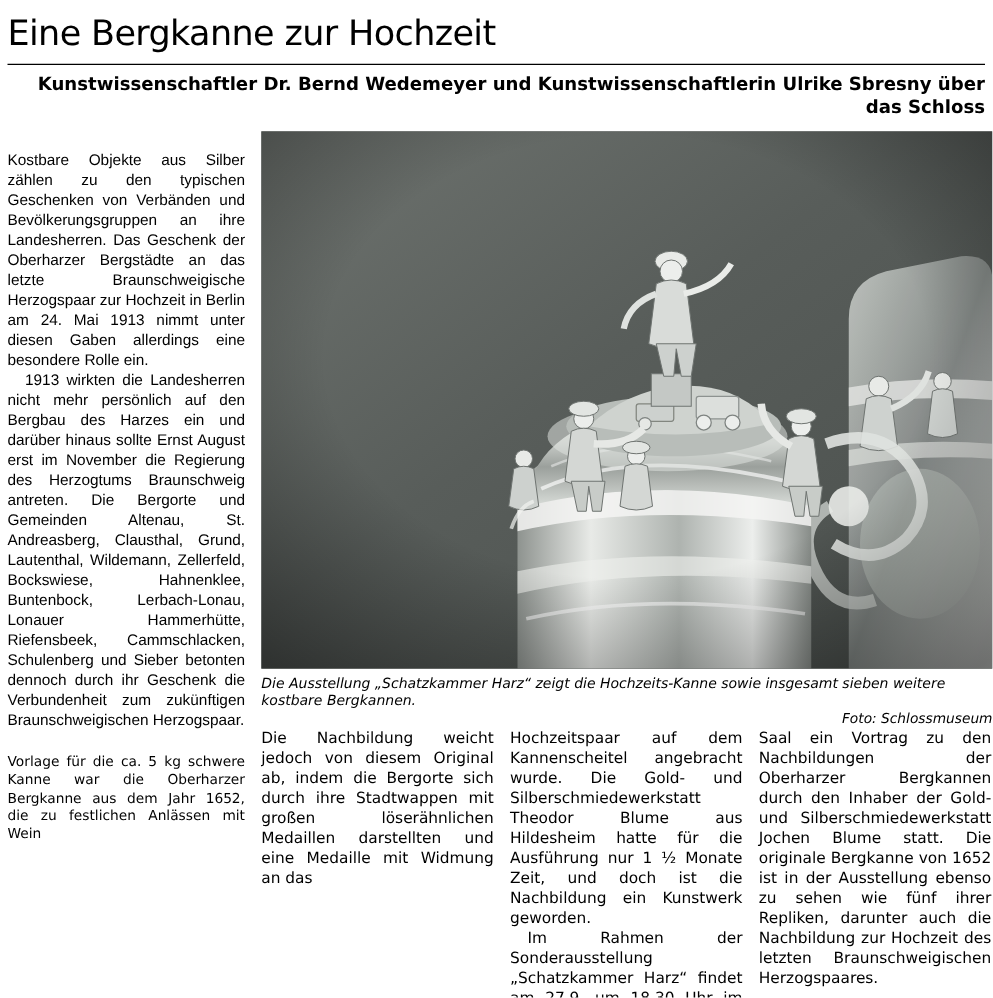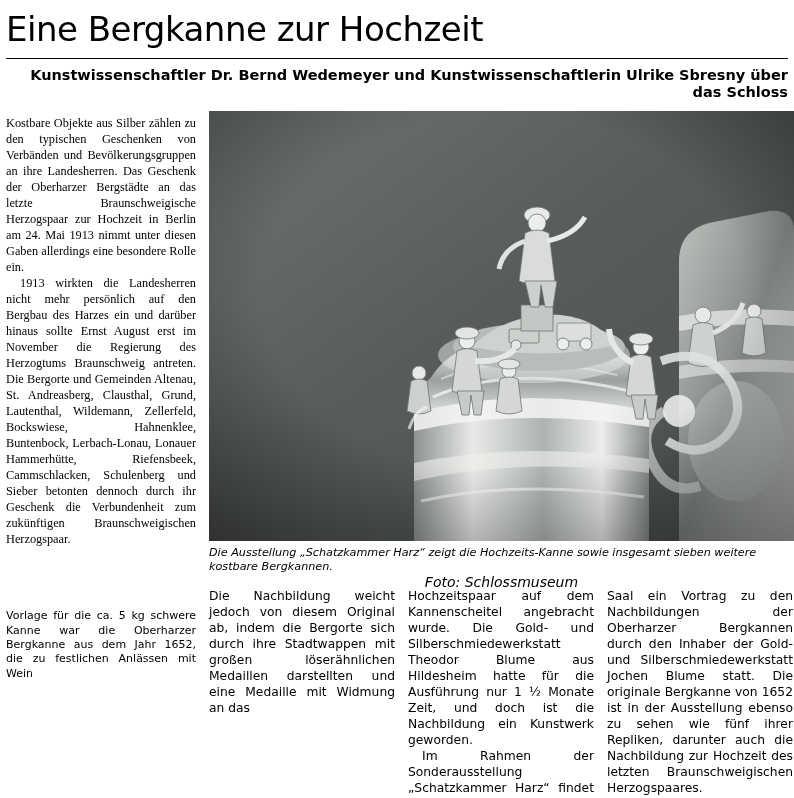--- a/index.html
+++ b/index.html
@@ -15,21 +15,21 @@
     overflow: hidden;
   }
   .page {
     position: relative;
     width: 794px;
     height: 798px;
     box-sizing: border-box;
     padding: 0 6px;
   }
   .headline {
-    font-size: 34px;
+    font-size: 28px;
     font-weight: normal;
     line-height: 1.05;
     letter-spacing: -0.5px;
     margin: 12px 0 0 0;
     padding: 0 0 10px 0;
     font-family: "DejaVu Sans", sans-serif;
   }
   .rule {
     border-top: 1px solid #000;
     height: 0;
@@ -42,26 +42,26 @@
     margin: 0 0 10px 0;
     font-family: "DejaVu Sans", sans-serif;
     text-align: right;
   }
   .body-area {
     position: relative;
   }
   .col-first {
     position: absolute;
     left: 0;
-    top: 5px;
+    top: 16px;
     width: 190px;
     font-size: 12.3px;
     line-height: 1.30;
     text-align: justify;
-    font-family: Liberation Serif, serif;
+    font-family: Liberation Sans, sans-serif;
   }
   .col-first p {
     margin: 0;
     text-indent: 0;
   }
   .col-first p + p {
     text-indent: 14px;
   }
   .figure {
     position: absolute;
@@ -80,22 +80,22 @@
   .caption {
     font-size: 11.2px;
     line-height: 1.25;
     font-style: italic;
     margin-top: 5px;
     font-family: "DejaVu Sans", sans-serif;
     position: relative;
   }
   .credit {
     font-style: italic;
-    text-align: center;
-    font-size: 14px;
+    text-align: right;
+    font-size: 11px;
     font-family: "DejaVu Sans", sans-serif;
   }
   .lower-cols {
     position: absolute;
     left: 203px;
     top: 478px;
     width: 585px;
     display: flex;
     gap: 13px;
   }

